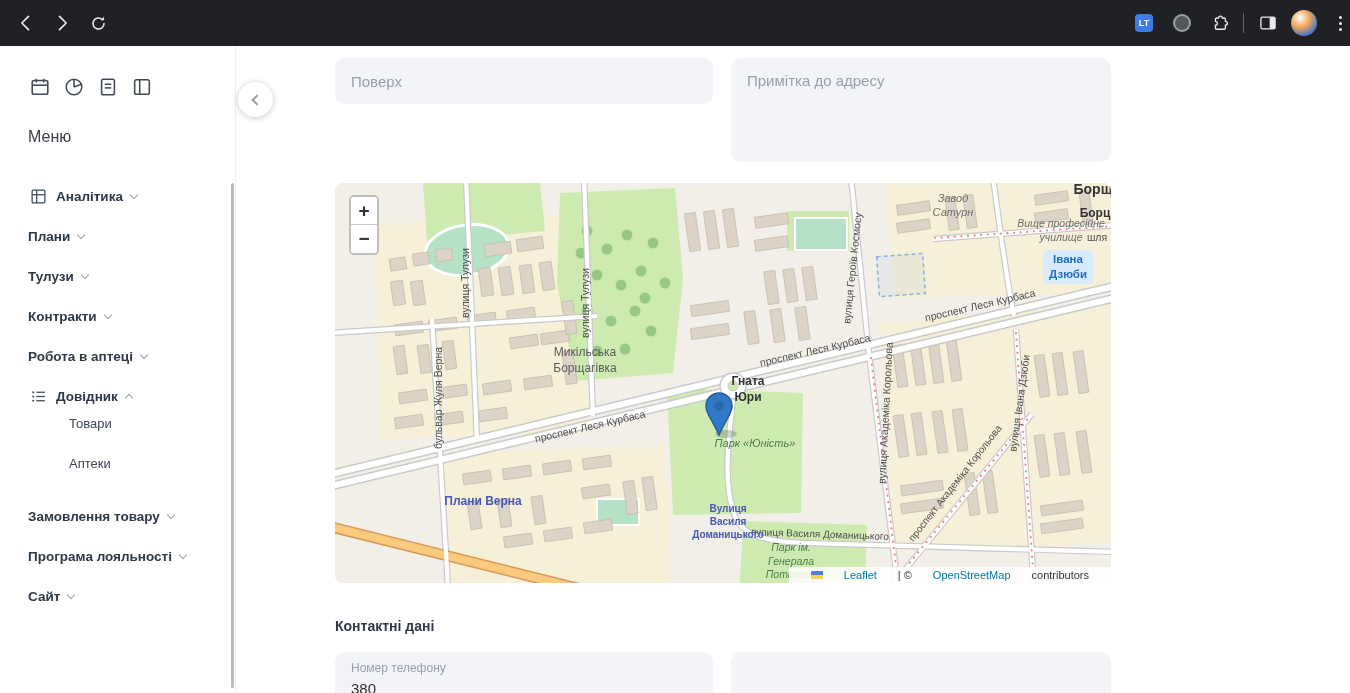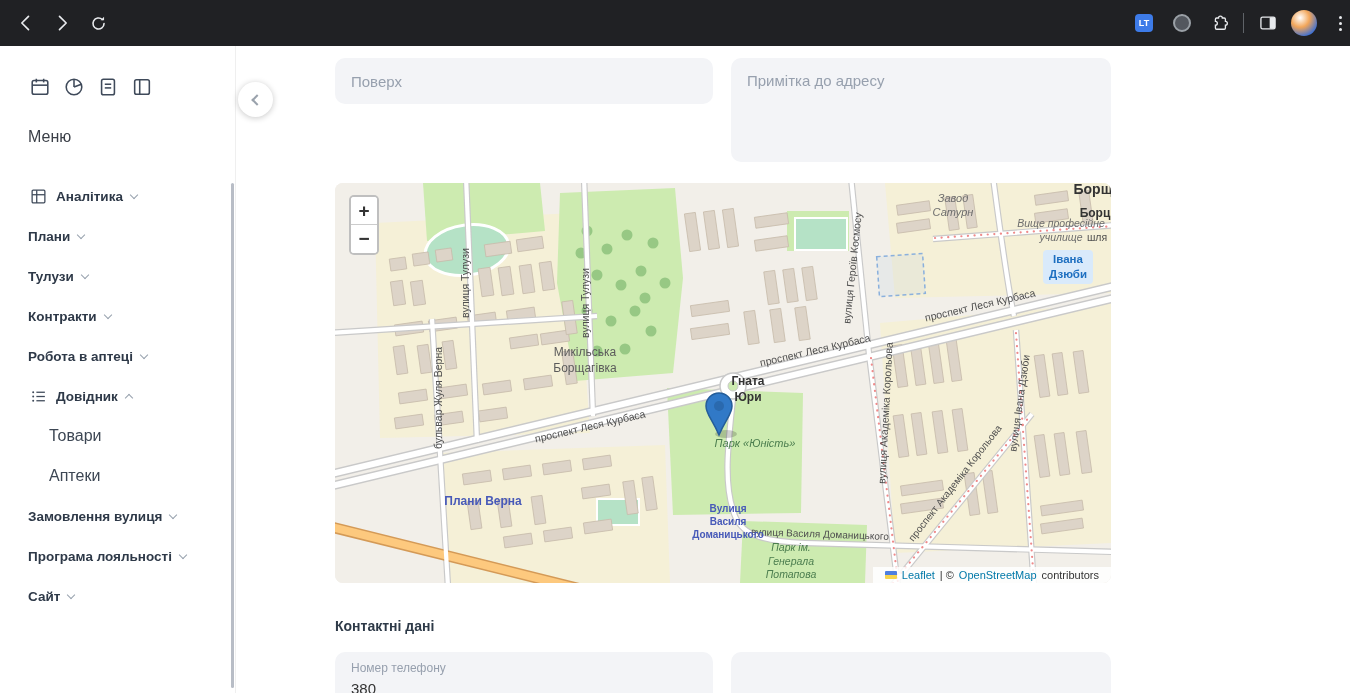--- a/index.html
+++ b/index.html
@@ -21,21 +21,21 @@
   
   .page{position:absolute;left:0;top:46px;width:1350px;height:647px;background:#fff;}
   
   .sidebar{position:absolute;left:0;top:0;width:236px;height:647px;background:#fff;border-right:1px solid #efefef;}
   .side-icons{position:absolute;left:28px;top:29px;display:flex;gap:10px;}
   .side-icons .si{width:24px;height:24px;display:flex;align-items:center;justify-content:center;cursor:pointer;}
   .menu-title{position:absolute;left:28px;top:82px;font-size:16px;color:#3a3f47;}
   .menu-list{position:absolute;left:0;top:130px;width:236px;}
   .menu-item{display:flex;align-items:center;height:40px;padding:0 14px 0 28px;font-size:13.5px;font-weight:700;color:#2e3948;cursor:pointer;}
   .menu-item .mi-icon{width:20px;height:20px;margin-right:8px;display:flex;align-items:center;justify-content:center;}
-  .submenu-item{display:flex;align-items:center;height:40px;padding-left:49px;font-size:16px;font-weight:400;color:#3d4754;cursor:pointer;}
+  .submenu-item{display:flex;height:40px;padding-left:69px;font-size:13px;font-weight:400;color:#3d4754;cursor:pointer;}
   .chev{width:6px;height:6px;border-right:1.6px solid #97a1ad;border-bottom:1.6px solid #97a1ad;transform:rotate(45deg);margin-left:8px;margin-top:-3px;flex:none;}
   .chev.up{transform:rotate(-135deg);margin-top:4px;}
   .side-scroll{position:absolute;left:231px;top:137px;width:3px;height:505px;background:#b8bdc6;border-radius:2px;}
   .collapse-btn{position:absolute;left:238px;top:36px;width:35px;height:35px;border-radius:50%;background:#fff;box-shadow:0 1px 6px rgba(0,0,0,.22);display:flex;align-items:center;justify-content:center;cursor:pointer;}
   .collapse-btn .chl{width:8px;height:8px;border-left:2px solid #9aa2ac;border-bottom:2px solid #9aa2ac;transform:rotate(45deg);margin-left:3px;}
   
   .field{position:absolute;background:#f3f4f7;border:none;border-radius:10px;font-family:"Liberation Sans",sans-serif;font-size:15px;color:#333;outline:none;}
   .field::placeholder{color:#97a0ae;opacity:1;}
   #floor-input{left:335px;top:12px;width:378px;height:46px;padding:0 16px;}
   #note-input{left:731px;top:12px;width:380px;height:104px;padding:14px 16px;resize:none;}
@@ -53,21 +53,21 @@
   .ml.place{font-size:12px;color:#5b5b5b;}
   .ml.bold{font-weight:700;color:#333;}
   .ml.street{font-size:10.5px;color:#4f4f4f;}
   .ml.blue{color:#4759b8;font-weight:700;font-size:10px;}
   .ml.green{color:#4c7e4f;font-style:italic;}
   .ml.poi{color:#6d6d6d;font-style:italic;font-size:11px;margin-left:48px;}
   .ml.boxed{background:#d9eafb;border-radius:4px;padding:2px 6px;color:#1d6fc0;font-weight:700;font-size:11.5px;}
   .zoom-ctl{position:absolute;left:14px;top:12px;width:30px;border:2px solid rgba(0,0,0,.25);border-radius:5px;overflow:hidden;background:#fff;}
   .zoom-btn{width:100%;height:28px;background:#fff;display:flex;align-items:center;justify-content:center;font-size:19px;font-weight:700;color:#333;cursor:pointer;}
   .zoom-btn:first-child{border-bottom:1px solid #ccc;}
-  .attribution{position:absolute;right:0;bottom:0;background:rgba(255,255,255,.85);padding:2px 12px;font-size:11px;color:#333;display:flex;align-items:center;gap:5px;}
+  .attribution{position:absolute;right:0;bottom:0;background:rgba(255,255,255,.85);padding:2px 22px;font-size:11px;color:#333;display:flex;align-items:center;gap:21px;}
   .attribution a{color:#0078A8;text-decoration:none;cursor:pointer;}
   .flag{display:inline-block;width:12px;height:8px;background:linear-gradient(#4e7fe0 50%,#f6d44d 50%);border-radius:1px;}
 </style>
 </head>
 <body>
 
 <div class="screen">
 
   <div class="topbar">
     <div class="nav-ico" style="left:12px">
@@ -192,21 +192,21 @@
           <span>Довідник</span>
             <span class="chev up"></span>
         </div>
         <div class="submenu-item">
             <span>Товари</span>
           </div>
         <div class="submenu-item">
             <span>Аптеки</span>
           </div>
         <div class="menu-item">
-            <span>Замовлення вулиця</span>
+            <span>Замовлення товару</span>
             <span class="chev"></span>
           </div>
         <div class="menu-item">
             <span>Програма лояльності</span>
             <span class="chev"></span>
           </div>
         <div class="menu-item">
             <span>Сайт</span>
             <span class="chev"></span>
           </div>

